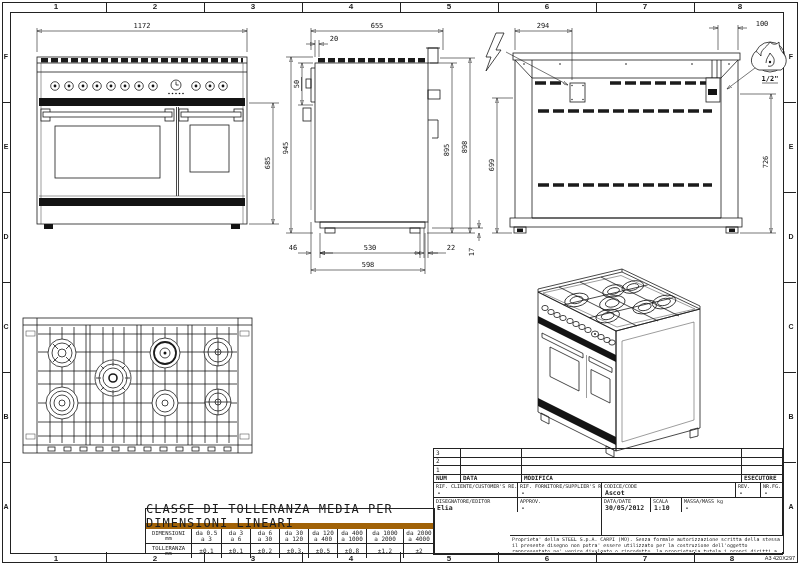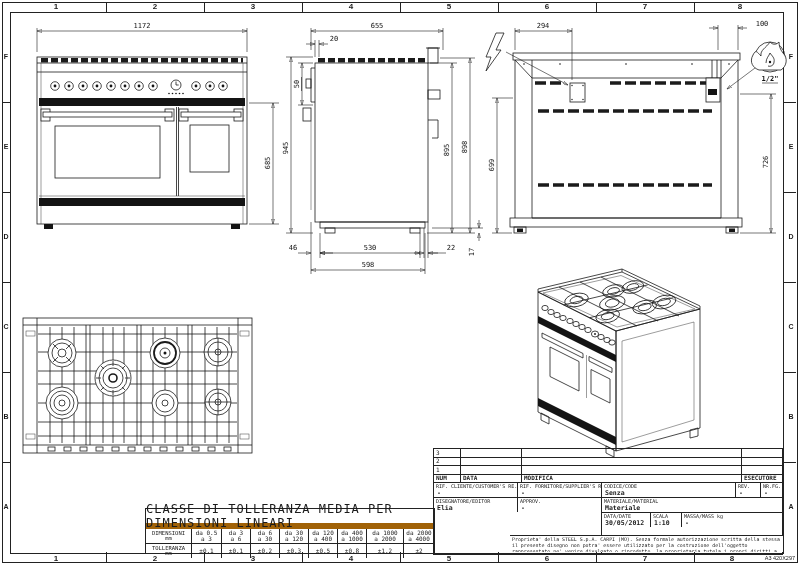--- a/index.html
+++ b/index.html
@@ -629,37 +629,31 @@
               <div class="lbl">APPROV.</div>
               <div class="val">-</div>
             </div>
         </div>
       </div>
 
       <div class="rightcol">
         <div class="rrow">
           <div style="flex:1">
               <div class="lbl">CODICE/CODE</div>
-              <div class="val">Senza</div>
+              <div class="val">Ascot</div>
             </div>
           <div style="width:24px">
               <div class="lbl">REV.</div>
               <div class="val">-</div>
             </div>
           <div style="width:21px">
               <div class="lbl">NR.FG.</div>
               <div class="val">-</div>
             </div>
         </div>
-        <div class="rrow">
-            <div style="flex:1">
-              <div class="lbl">MATERIALE/MATERIAL</div>
-              <div class="val">Materiale</div>
-            </div>
-          </div>
         <div class="rrow" style="border-bottom:none">
           <div style="width:48px">
               <div class="lbl">DATA/DATE</div>
               <div class="val">30/05/2012</div>
             </div>
           <div style="width:30px">
               <div class="lbl">SCALA</div>
               <div class="val">1:10</div>
             </div>
           <div style="flex:1">

